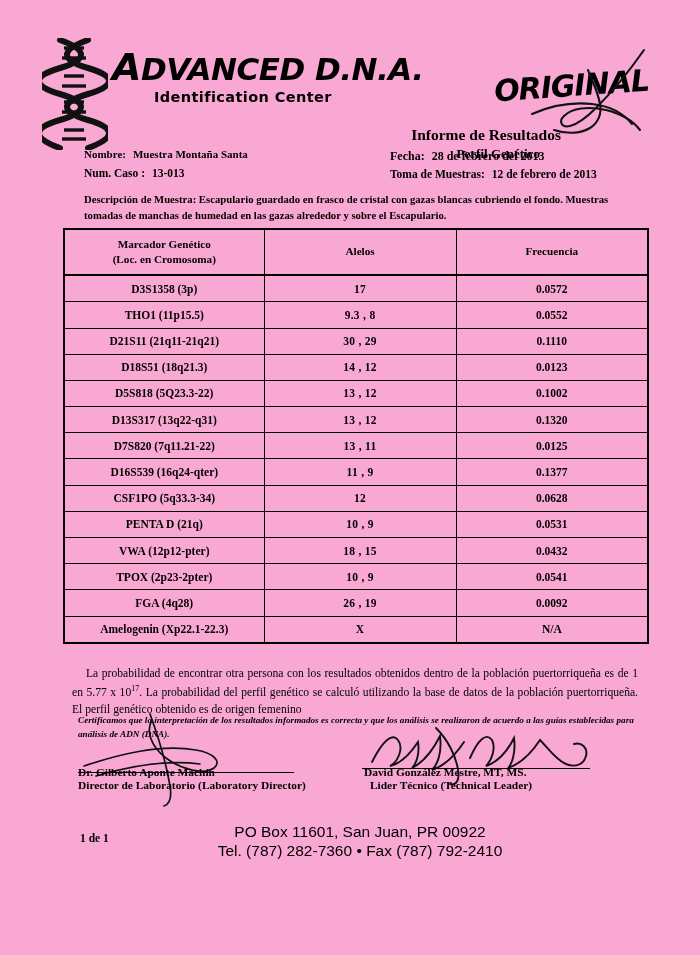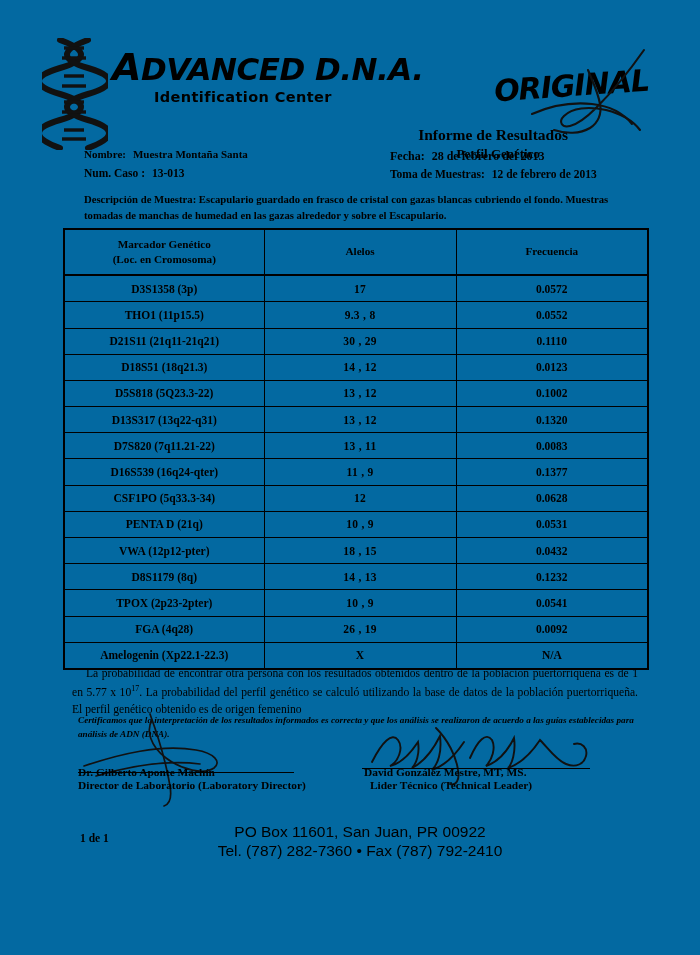--- a/index.html
+++ b/index.html
@@ -12,21 +12,21 @@
     height: 955px;
     position: relative;
     font-family: "Liberation Serif", serif;
     color: #000;
     overflow: hidden;
   }
 
   .page {
     position: absolute;
     inset: 0;
-    background: #0369a1;
+    background: #f9a8d4;
   }
 
   
   .header {
     position: absolute;
     top: 26px;
     left: 0;
     right: 0;
     height: 120px;
   }
@@ -88,21 +88,21 @@
   }
   .stamp svg {
     position: absolute;
     left: 0;
     top: 0;
   }
 
   .doc-title {
     position: absolute;
     top: 100px;
-    left: 8px;
+    left: 1px;
     width: 560px;
     text-align: right;
     font-weight: bold;
     font-size: 15.5px;
   }
   .doc-subtitle {
     position: absolute;
     top: 120px;
     left: 0;
     width: 540px;
@@ -372,46 +372,41 @@
             <td class="freq">0.1002</td>
           </tr>
           <tr>
             <td class="marker">D13S317 (13q22-q31)</td>
             <td class="allele">13 , 12</td>
             <td class="freq">0.1320</td>
           </tr>
           <tr>
             <td class="marker">D7S820 (7q11.21-22)</td>
             <td class="allele">13 , 11</td>
-            <td class="freq">0.0083</td>
+            <td class="freq">0.0125</td>
           </tr>
           <tr>
             <td class="marker">D16S539 (16q24-qter)</td>
             <td class="allele">11 , 9</td>
             <td class="freq">0.1377</td>
           </tr>
           <tr>
             <td class="marker">CSF1PO (5q33.3-34)</td>
             <td class="allele">12</td>
             <td class="freq">0.0628</td>
           </tr>
           <tr>
             <td class="marker">PENTA D (21q)</td>
             <td class="allele">10 , 9</td>
             <td class="freq">0.0531</td>
           </tr>
           <tr>
             <td class="marker">VWA (12p12-pter)</td>
             <td class="allele">18 , 15</td>
             <td class="freq">0.0432</td>
-          </tr>
-          <tr>
-            <td class="marker">D8S1179 (8q)</td>
-            <td class="allele">14 , 13</td>
-            <td class="freq">0.1232</td>
           </tr>
           <tr>
             <td class="marker">TPOX (2p23-2pter)</td>
             <td class="allele">10 , 9</td>
             <td class="freq">0.0541</td>
           </tr>
           <tr>
             <td class="marker">FGA (4q28)</td>
             <td class="allele">26 , 19</td>
             <td class="freq">0.0092</td>

